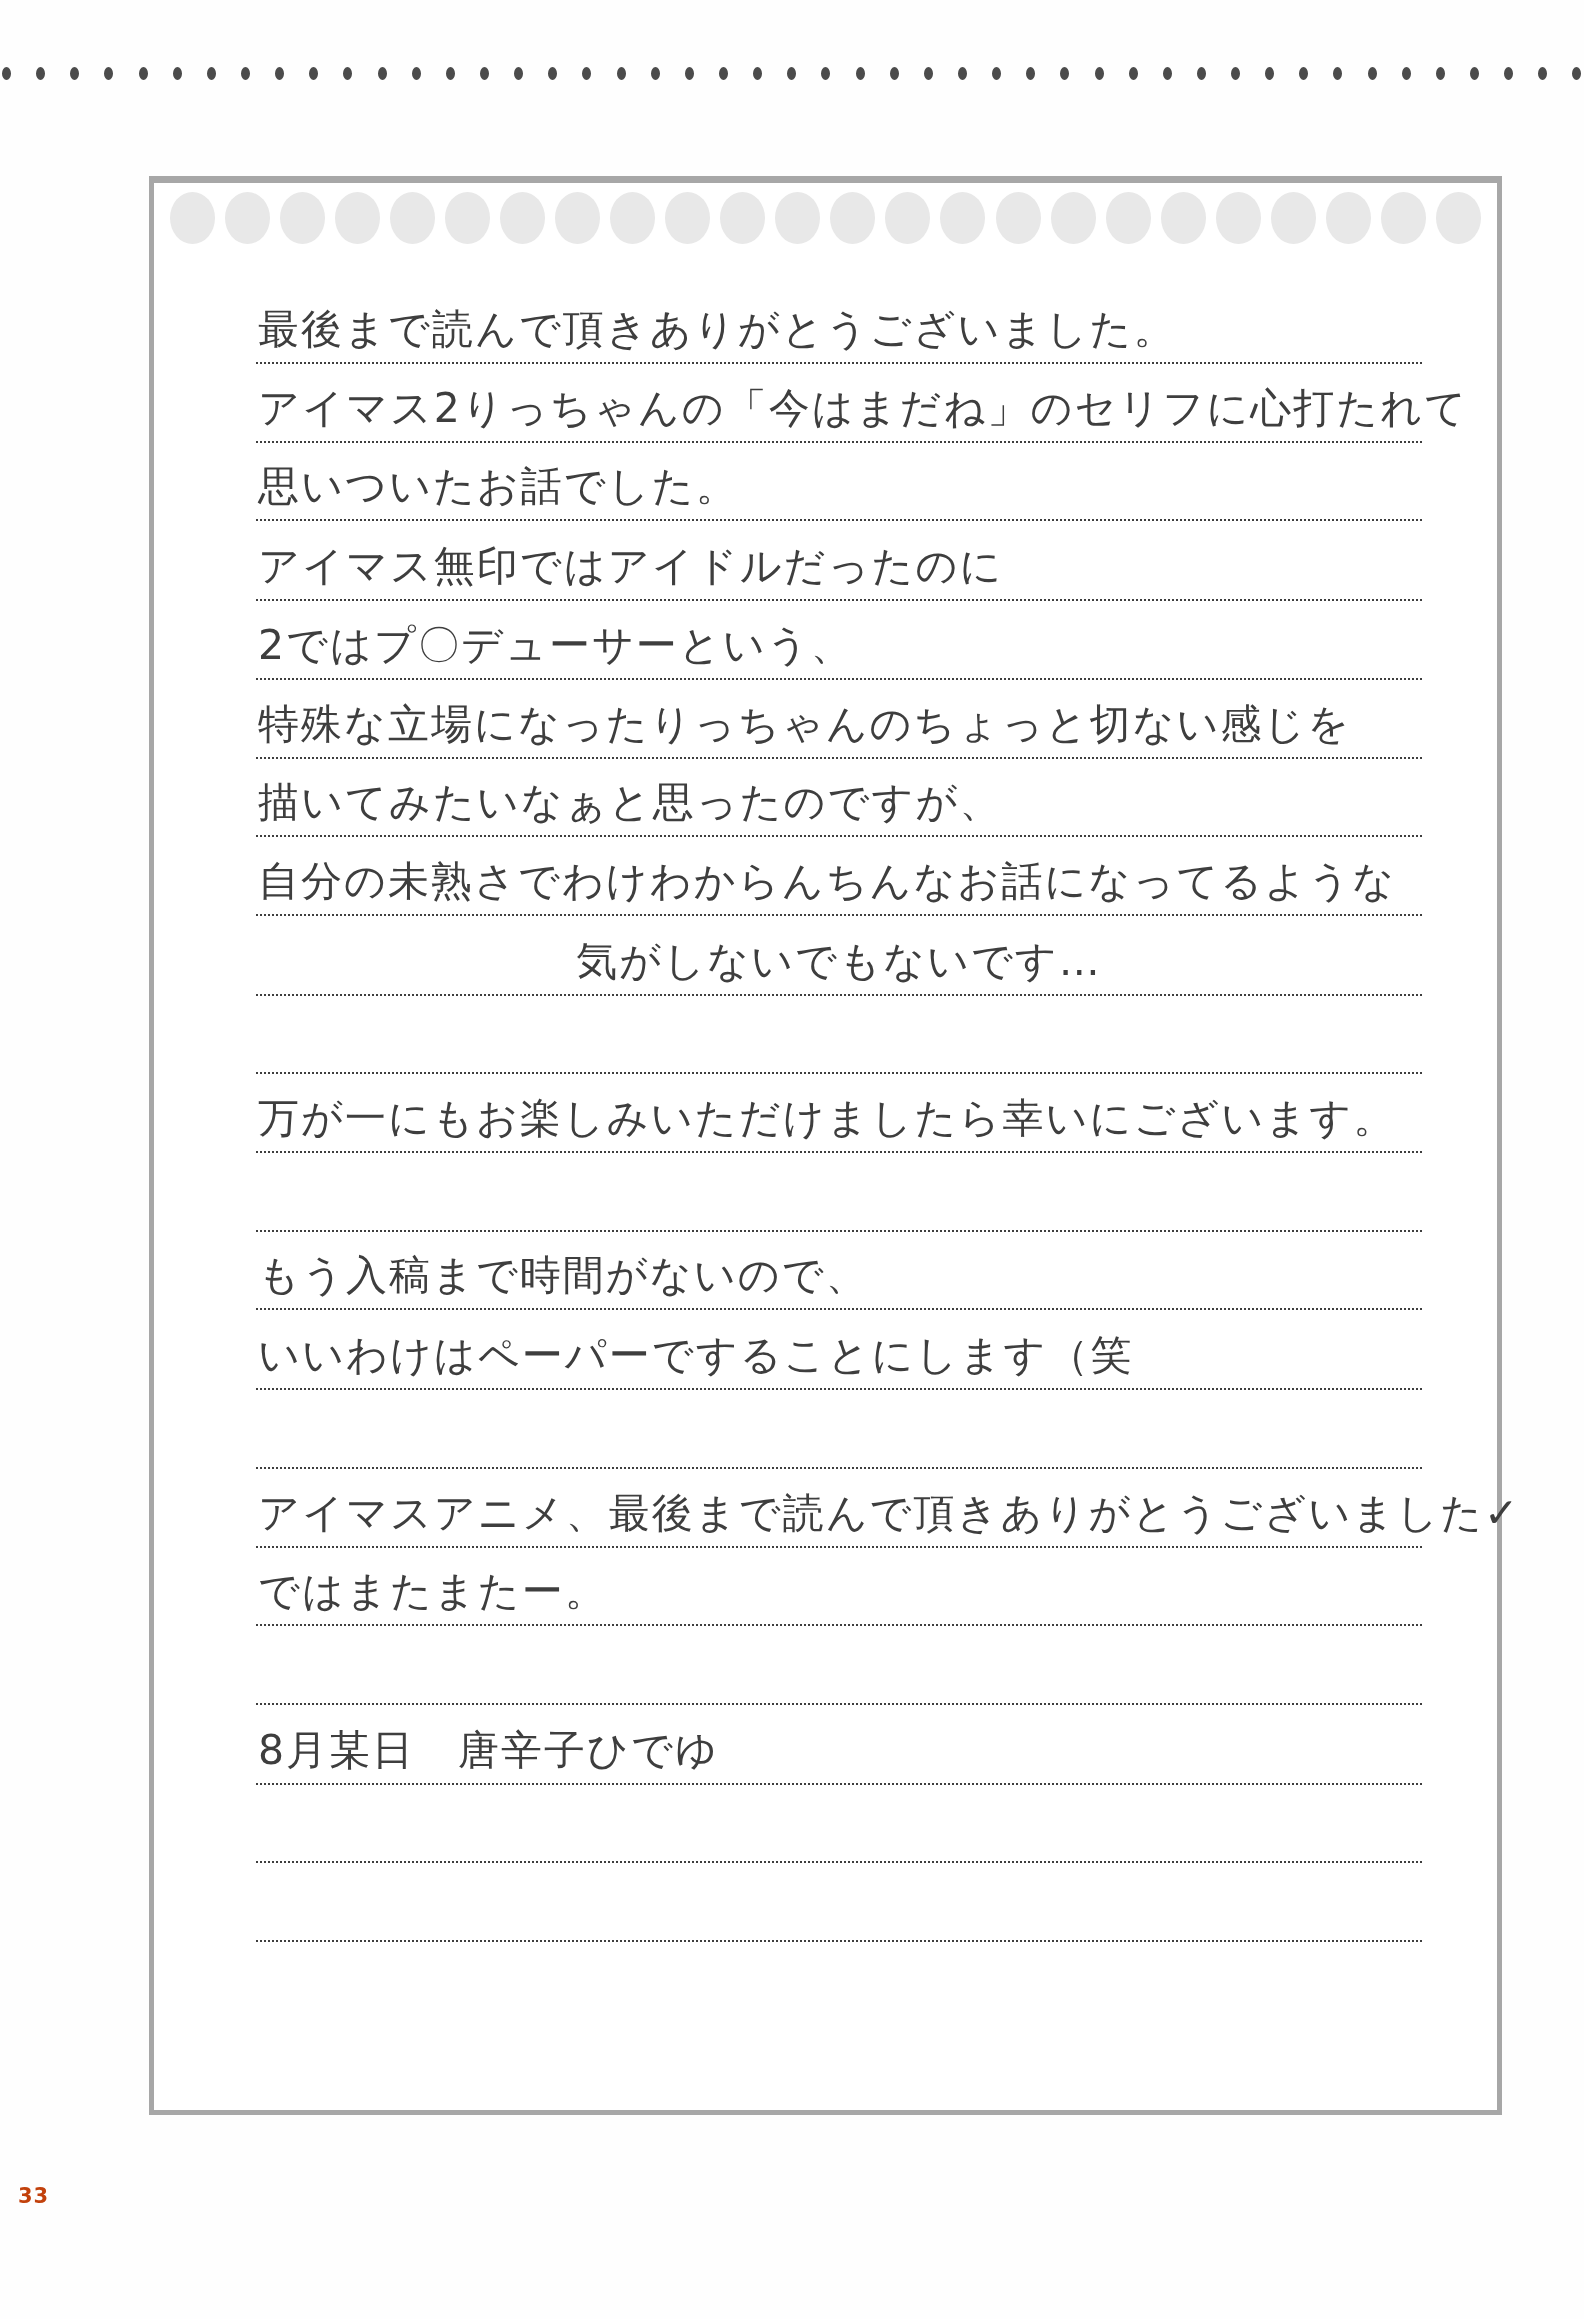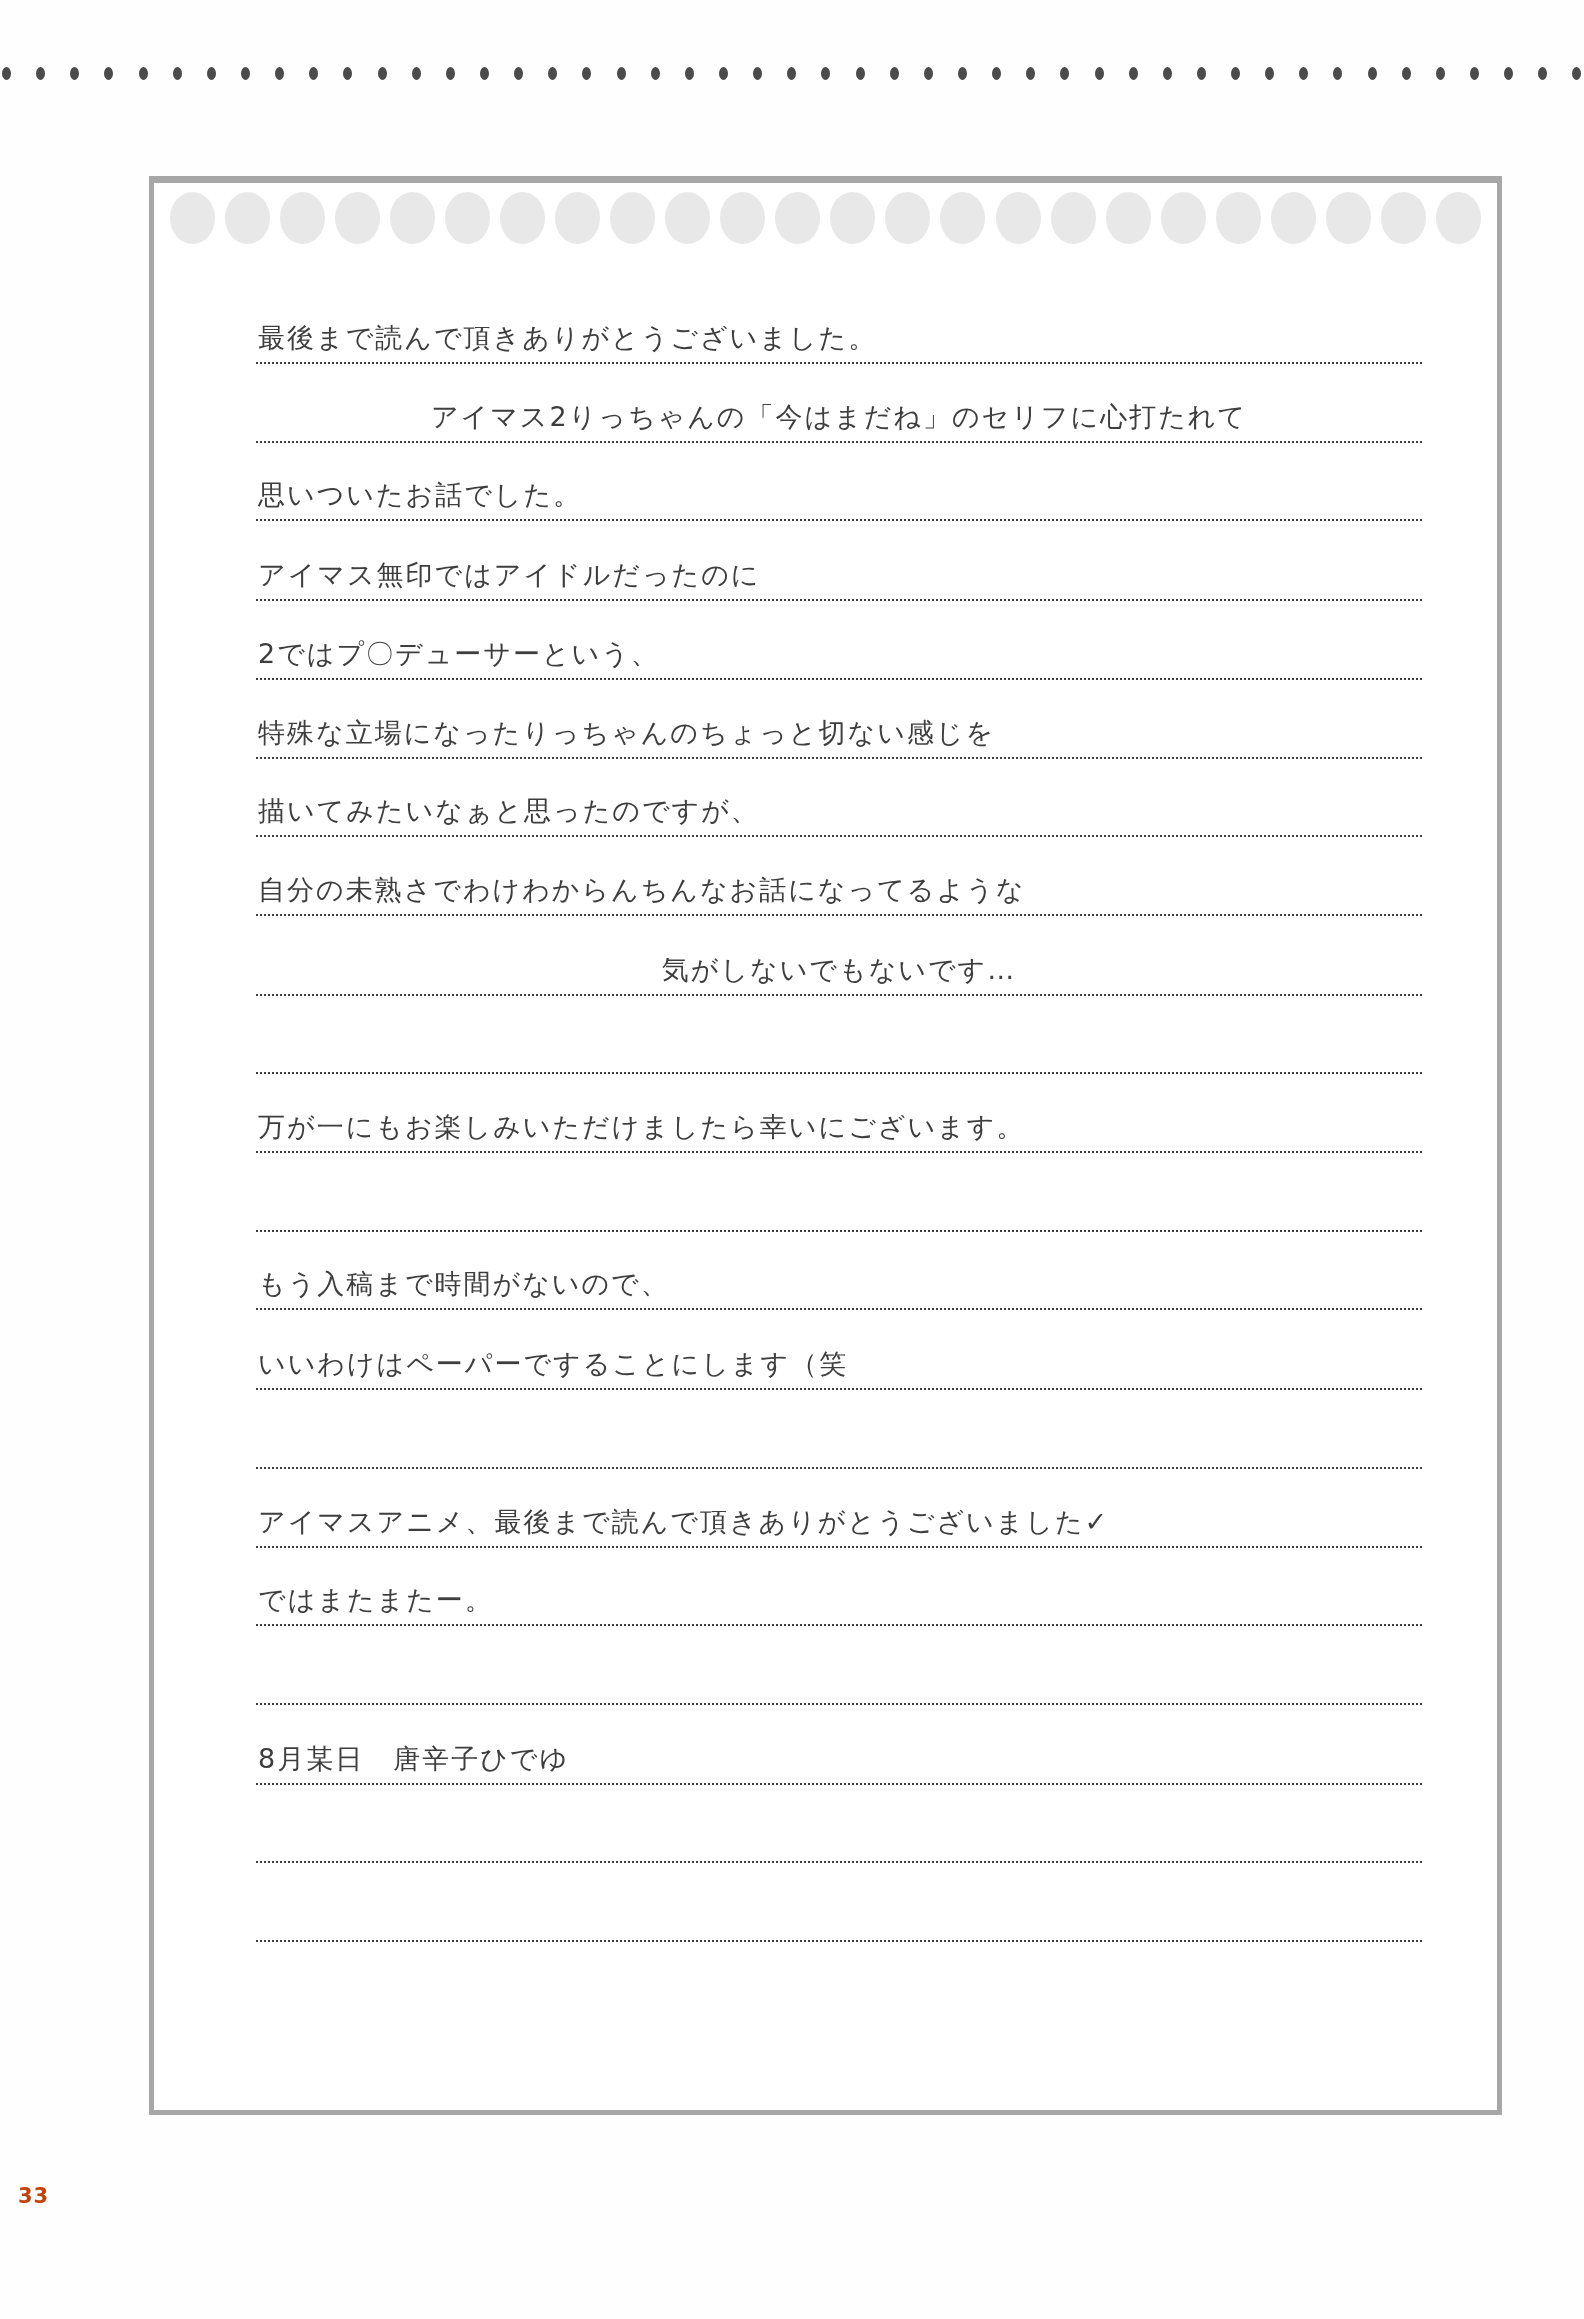--- a/index.html
+++ b/index.html
@@ -44,21 +44,21 @@
     background:var(--scallop);flex:0 0 auto;
   }
   
   .line{
     position:absolute;left:102px;width:1166px;height:73px;
     display:flex;align-items:flex-end;
     border-bottom:2px dotted var(--ink);
   }
   .line.align-right{justify-content:flex-start;}
   .line .txt{
-    font-size:27px;line-height:1.15;
+    font-size:41px;line-height:1.15;
     letter-spacing:2px;color:var(--ink);
     padding:0 2px 9px 2px;white-space:nowrap;
   }
   .line.align-right .txt{padding-right:20px;}
   
   .page-number{
     position:absolute;left:18px;top:2184px;
     font-size:21px;font-weight:bold;color:#c2410c;
     letter-spacing:1px;
   }
@@ -141,21 +141,21 @@
         <span class="scallop"></span>
         <span class="scallop"></span>
         <span class="scallop"></span>
         <span class="scallop"></span>
         <span class="scallop"></span>
       </div>
     <div class="lines-layer">
         <div class="line" style="top: 108px;">
           <span class="txt">最後まで読んで頂きありがとうございました。</span>
         </div>
-        <div class="line" style="top: 187px; justify-content: center;">
+        <div class="line" style="top: 187px;">
           <span class="txt">アイマス2りっちゃんの「今はまだね」のセリフに心打たれて</span>
         </div>
         <div class="line" style="top: 265px;">
           <span class="txt">思いついたお話でした。</span>
         </div>
         <div class="line" style="top: 345px;">
           <span class="txt">アイマス無印ではアイドルだったのに</span>
         </div>
         <div class="line" style="top: 424px;">
           <span class="txt">2ではプ〇デューサーという、</span>

